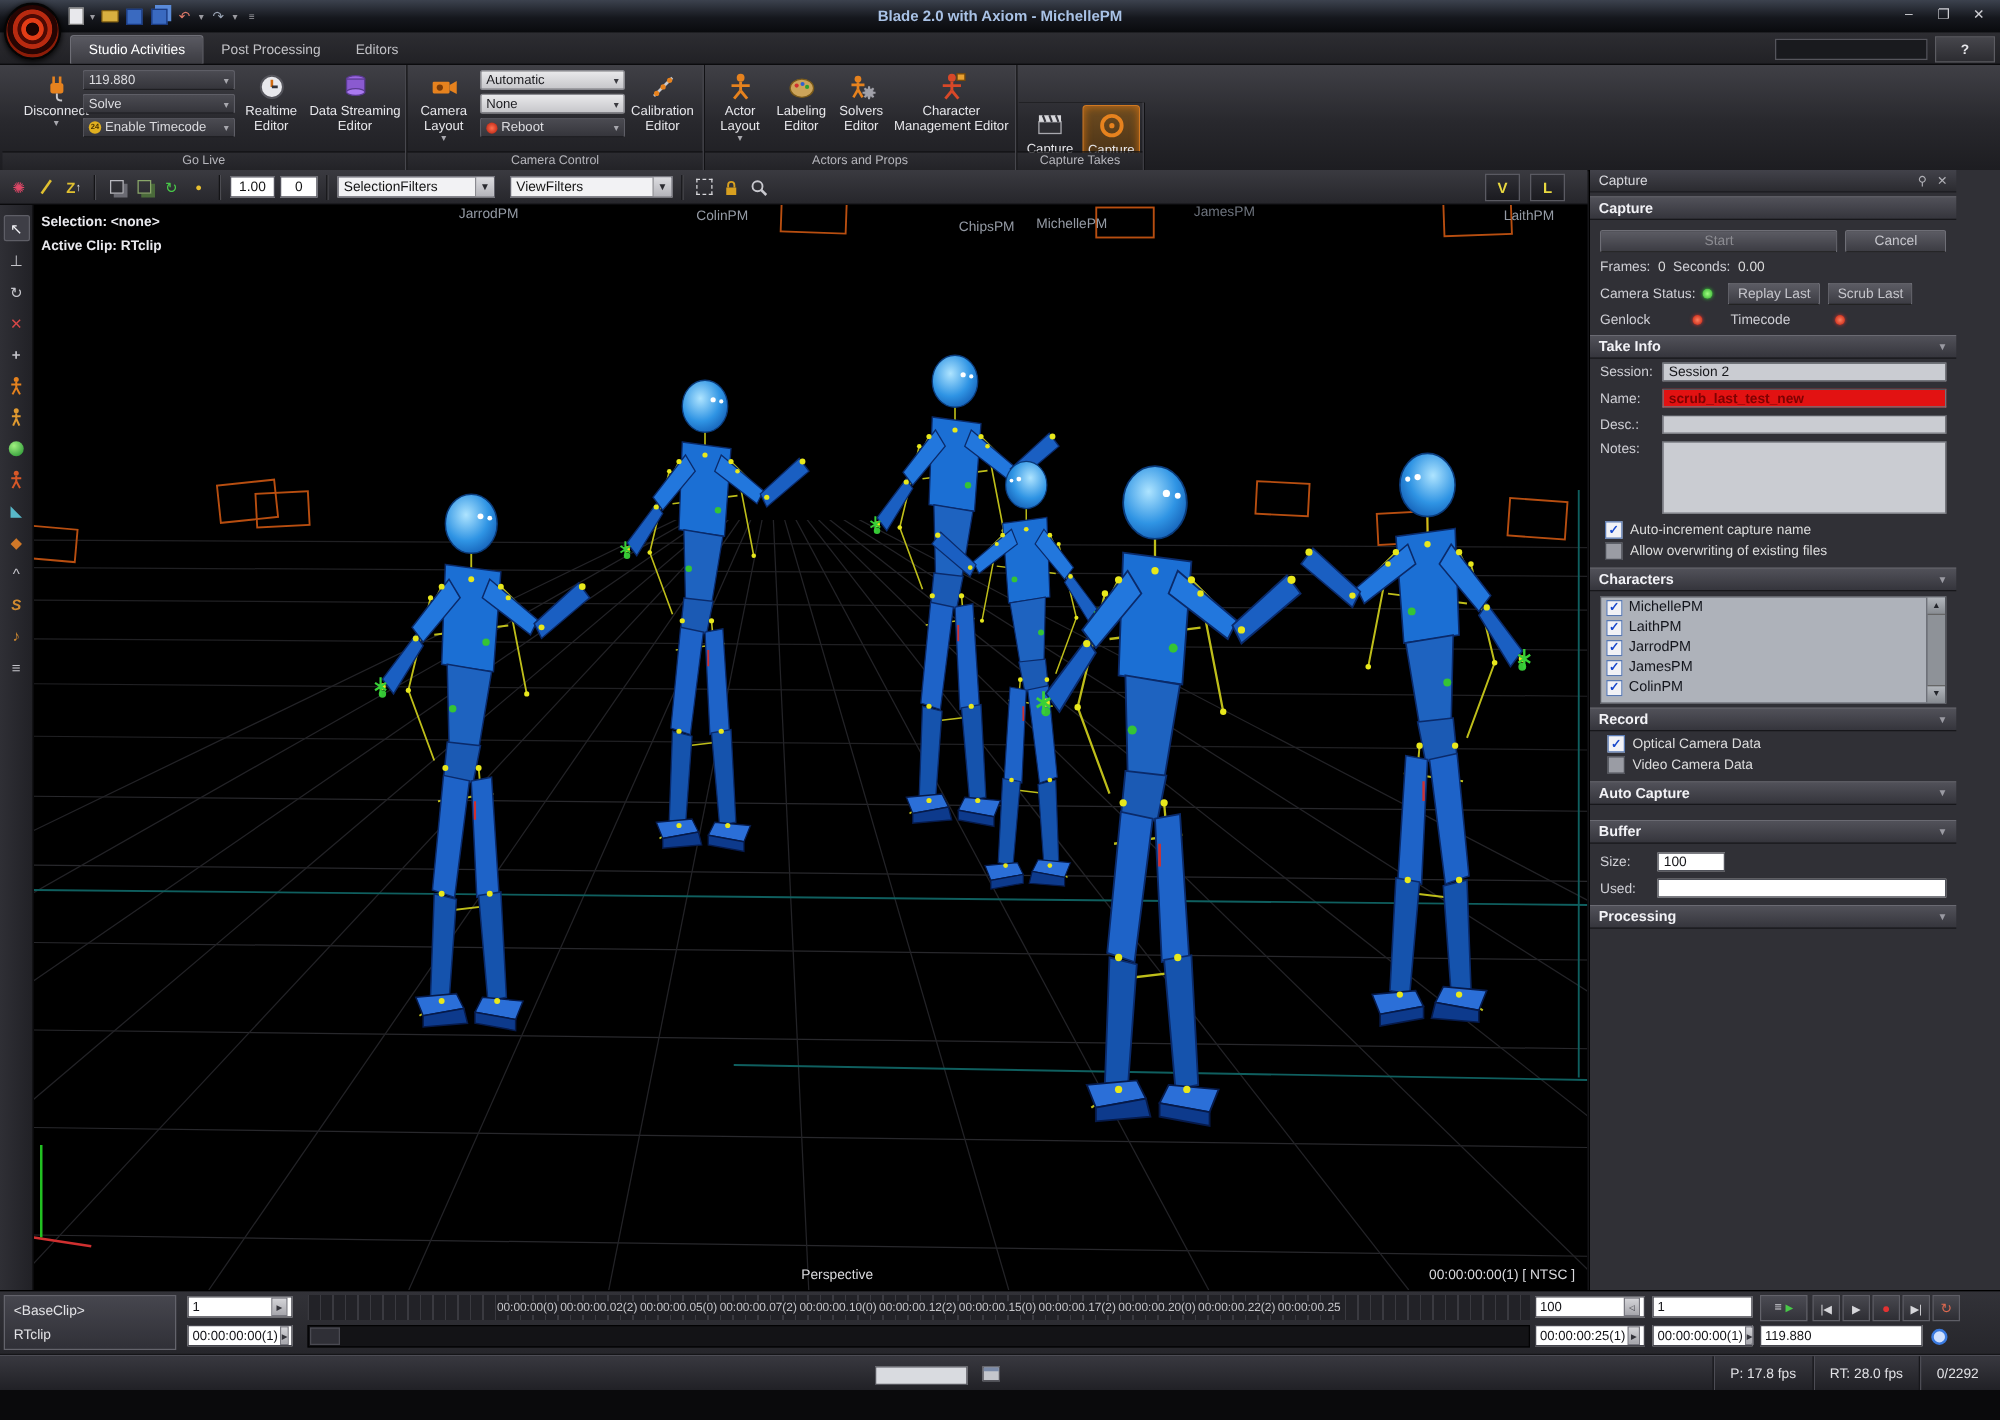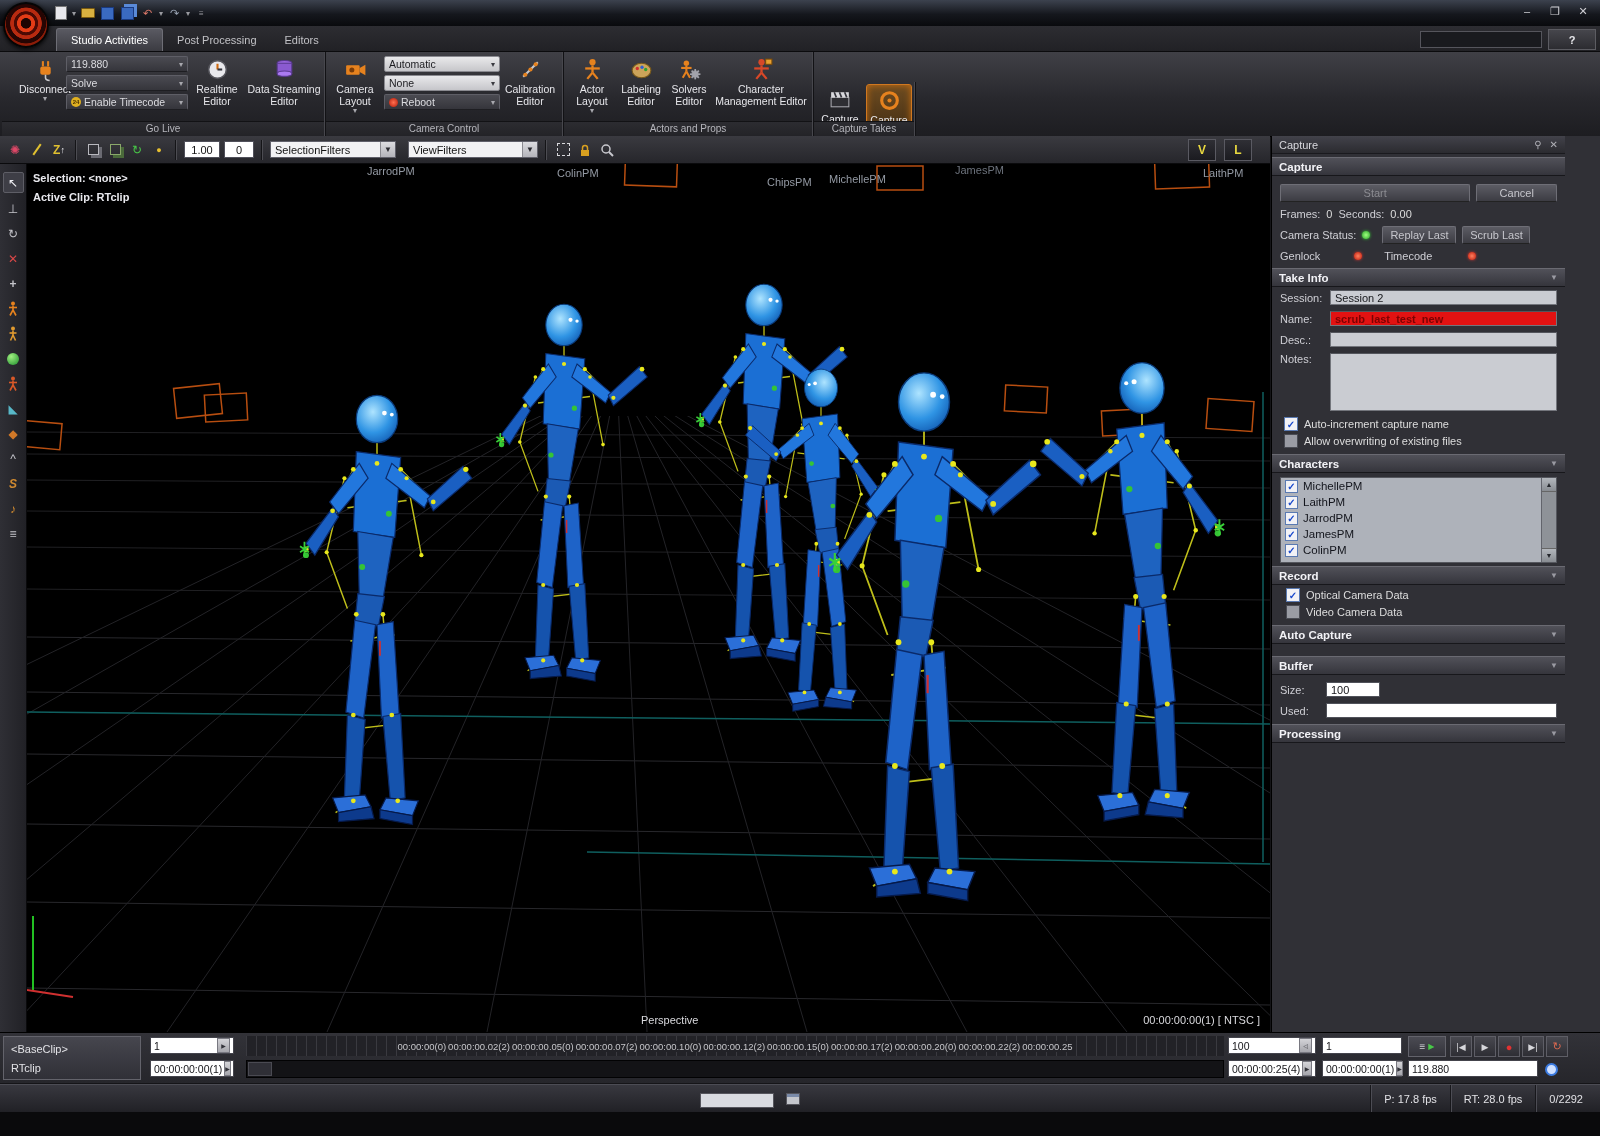--- a/index.html
+++ b/index.html
@@ -180,20 +180,21 @@
         </span>
       <span class="qi">
           <span class="disk2"></span>
         </span>
       <span class="qi" style="color:#e07a6a;">↶</span>
       <span class="qarr">▾</span>
       <span class="qi" style="color:#9aa4b4;">↷</span>
       <span class="qarr">▾</span>
       <span class="qarr" style="margin-left:6px;">≡</span>
     </div>
+    <div class="title">Blade 2.0 with Axiom - MichellePM</div>
     <div class="winbtns">
       <div class="winbtn">–</div>
       <div class="winbtn">❐</div>
       <div class="winbtn">✕</div>
     </div>
   </div>
 
   <div class="logo"></div>
   <div class="tabrow">
     <div class="tab active">Studio Activities</div>
@@ -804,21 +805,21 @@
     </div>
 
     <div class="tfield" style="left:150px;top:27px;width:84px;">
       <span>00:00:00:00(1)</span>
         <span class="spin">▶</span>
     </div>
     <div class="scrollstrip">
         <div class="ss-thumb"></div>
       </div>
     <div class="tfield" style="left:1228px;top:27px;width:88px;">
-      <span>00:00:00:25(4)</span>
+      <span>00:00:00:25(1)</span>
         <span class="spin">▶</span>
     </div>
     <div class="tfield" style="left:1322px;top:27px;width:80px;">
       <span>00:00:00:00(1)</span>
         <span class="spin">▶</span>
     </div>
     <div class="tfield" style="left:1408px;top:27px;width:130px;">
       <span>119.880</span>
     </div>
     <div class="sync-icon"></div>

